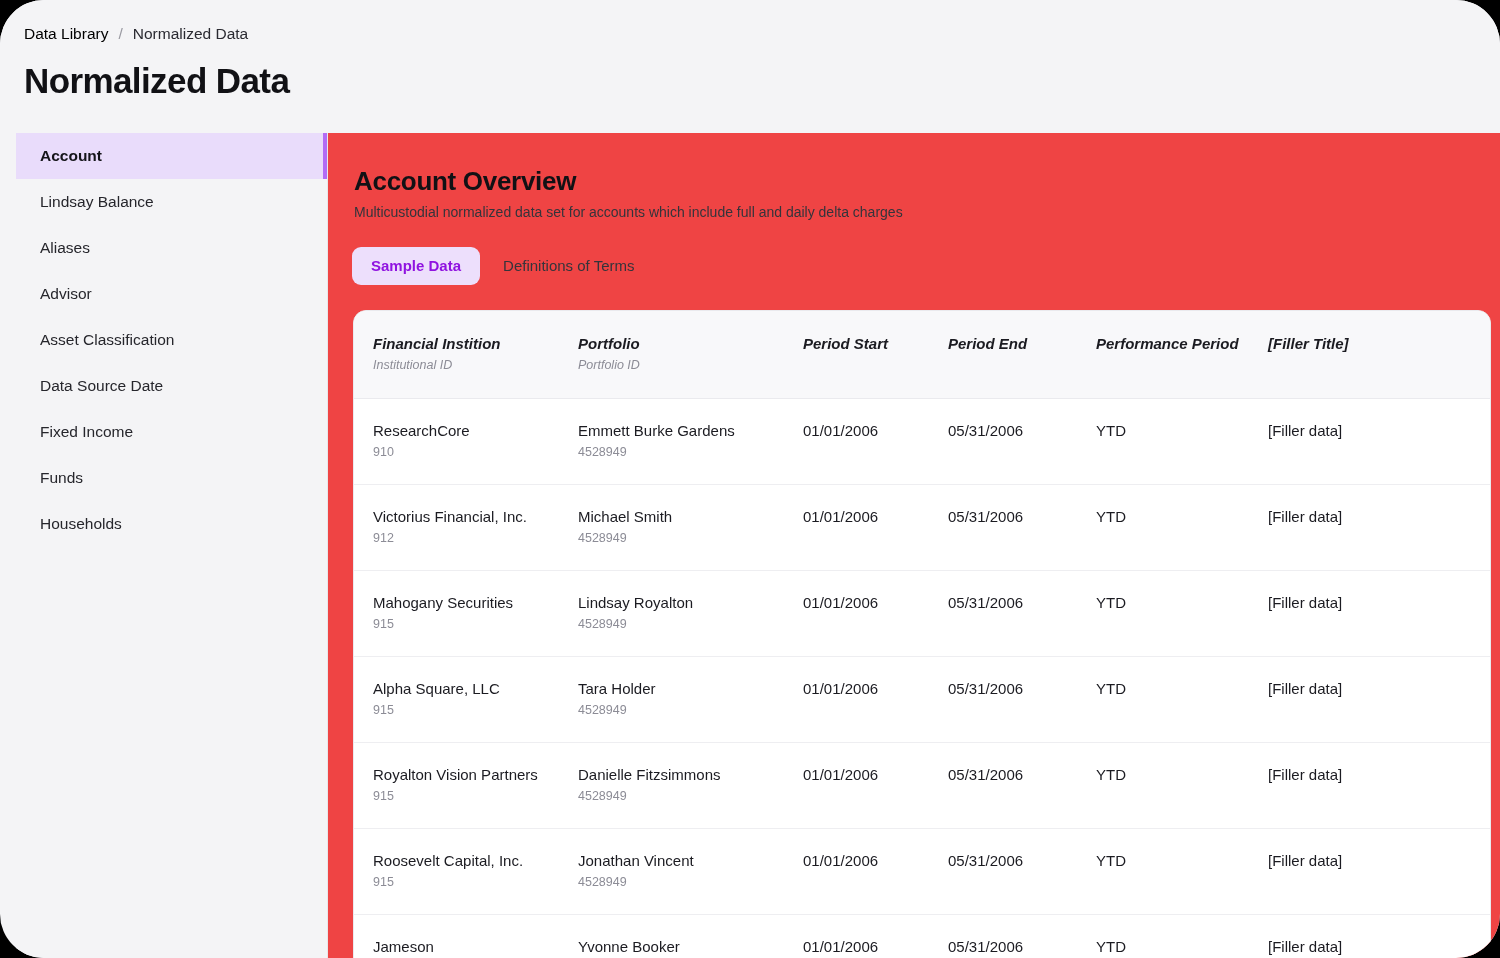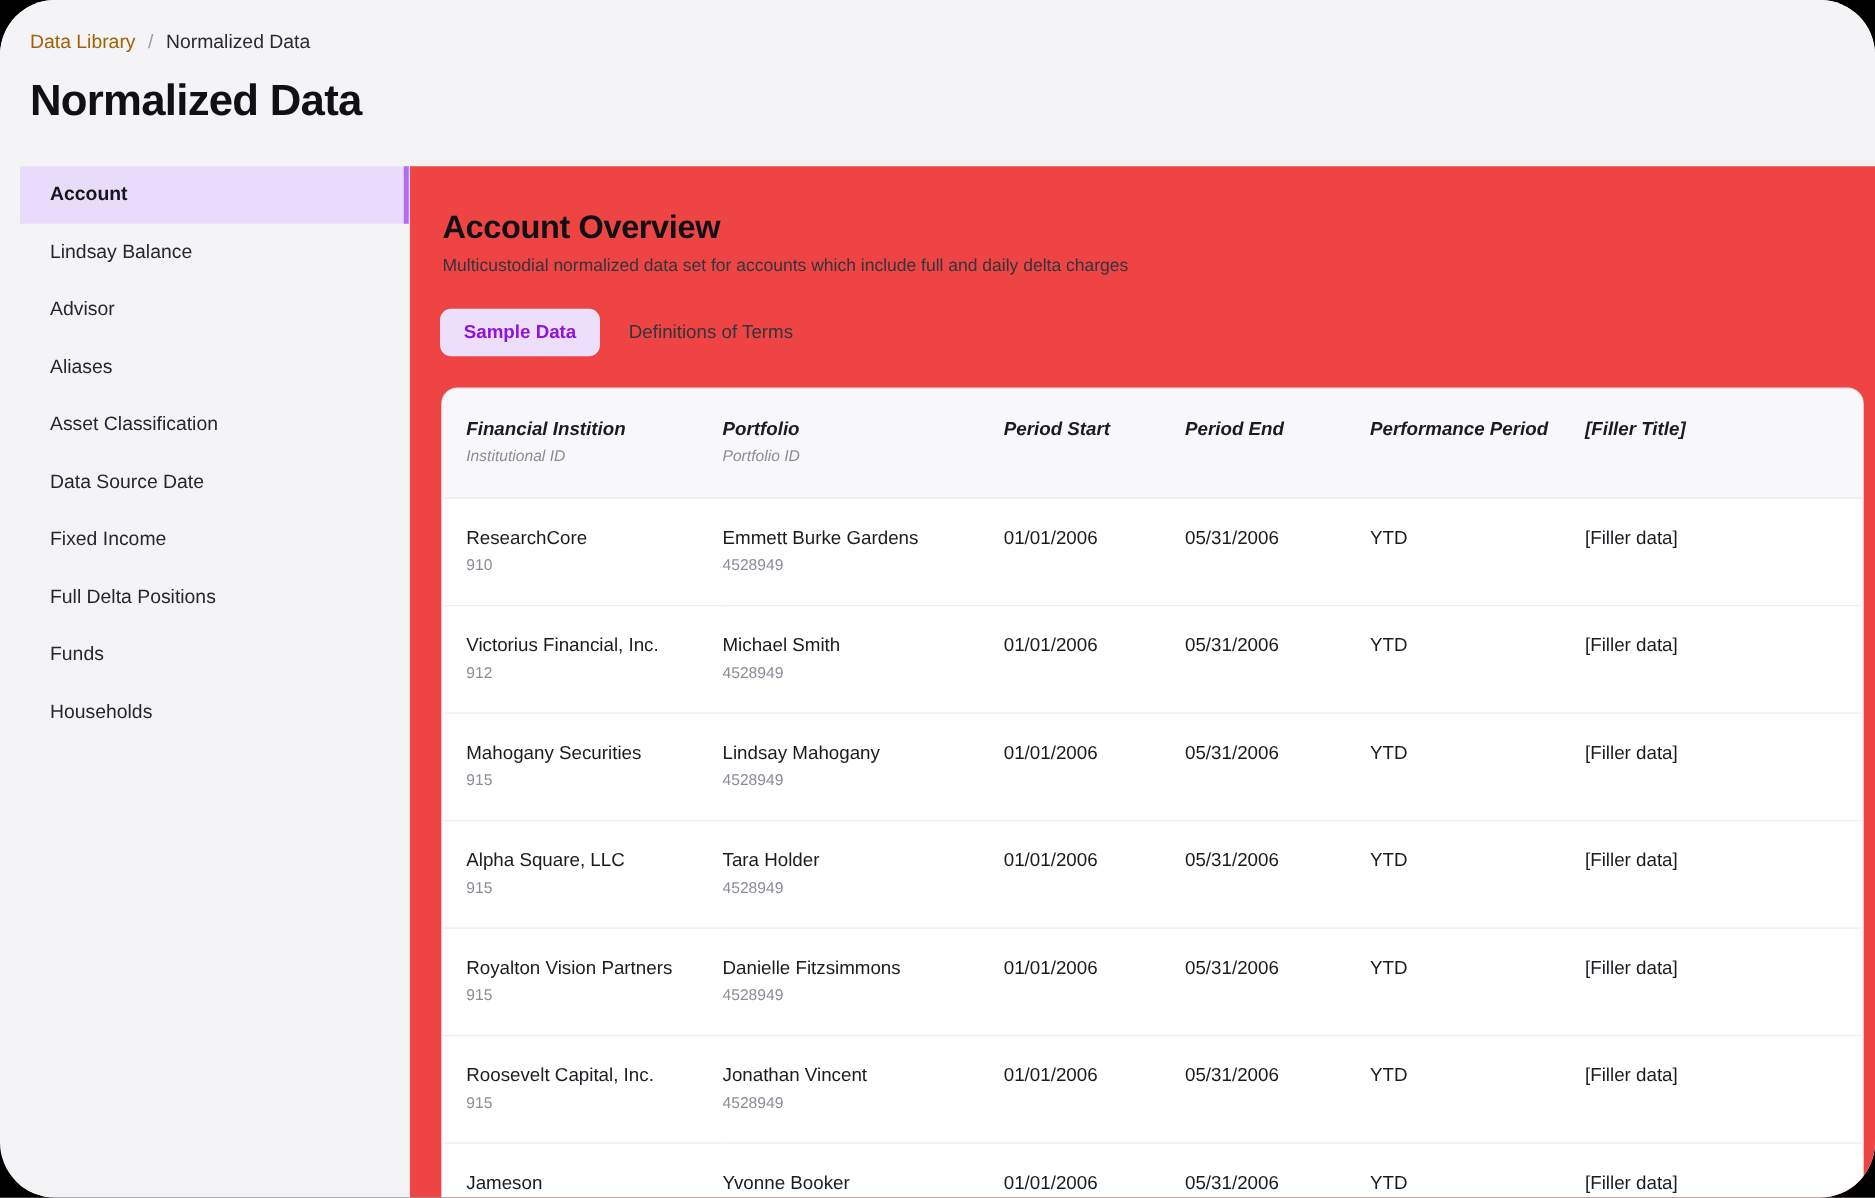--- a/index.html
+++ b/index.html
@@ -38,21 +38,21 @@
     left: 24px;
     top: 24px;
     display: flex;
     align-items: center;
     gap: 10px;
     font-size: 15.5px;
     line-height: 20px;
     white-space: nowrap;
   }
   .crumb-link {
-    color: #a16207;
+    color: #000000;
     text-decoration: none;
     cursor: pointer;
   }
   .crumb-sep { color: #9a9aa2; }
   .crumb-current { color: #2a2a31; }
 
   .page-title {
     position: absolute;
     left: 24px;
     top: 58px;
@@ -268,36 +268,33 @@
 
     <aside class="sidebar">
       <div class="nav-list" id="nav-list">
           <div class="nav-item is-active">
             <span>Account</span>
           </div>
           <div class="nav-item">
             <span>Lindsay Balance</span>
           </div>
           <div class="nav-item">
+            <span>Aliases</span>
+          </div>
+          <div class="nav-item">
             <span>Advisor</span>
           </div>
           <div class="nav-item">
-            <span>Aliases</span>
-          </div>
-          <div class="nav-item">
             <span>Asset Classification</span>
           </div>
           <div class="nav-item">
             <span>Data Source Date</span>
           </div>
           <div class="nav-item">
             <span>Fixed Income</span>
-          </div>
-          <div class="nav-item">
-            <span>Full Delta Positions</span>
           </div>
           <div class="nav-item">
             <span>Funds</span>
           </div>
           <div class="nav-item">
             <span>Households</span>
           </div>
         </div>
     </aside>
 
@@ -386,21 +383,21 @@
                 <td class="col-fill">
                   <span class="cell-main">[Filler data]</span>
                 </td>
               </tr>
               <tr>
                 <td class="col-inst">
                   <span class="cell-main">Mahogany Securities</span>
                   <span class="cell-sub">915</span>
                 </td>
                 <td class="col-port">
-                  <span class="cell-main">Lindsay Mahogany</span>
+                  <span class="cell-main">Lindsay Royalton</span>
                   <span class="cell-sub">4528949</span>
                 </td>
                 <td class="col-pstart">
                   <span class="cell-main">01/01/2006</span>
                 </td>
                 <td class="col-pend">
                   <span class="cell-main">05/31/2006</span>
                 </td>
                 <td class="col-perf">
                   <span class="cell-main">YTD</span>

